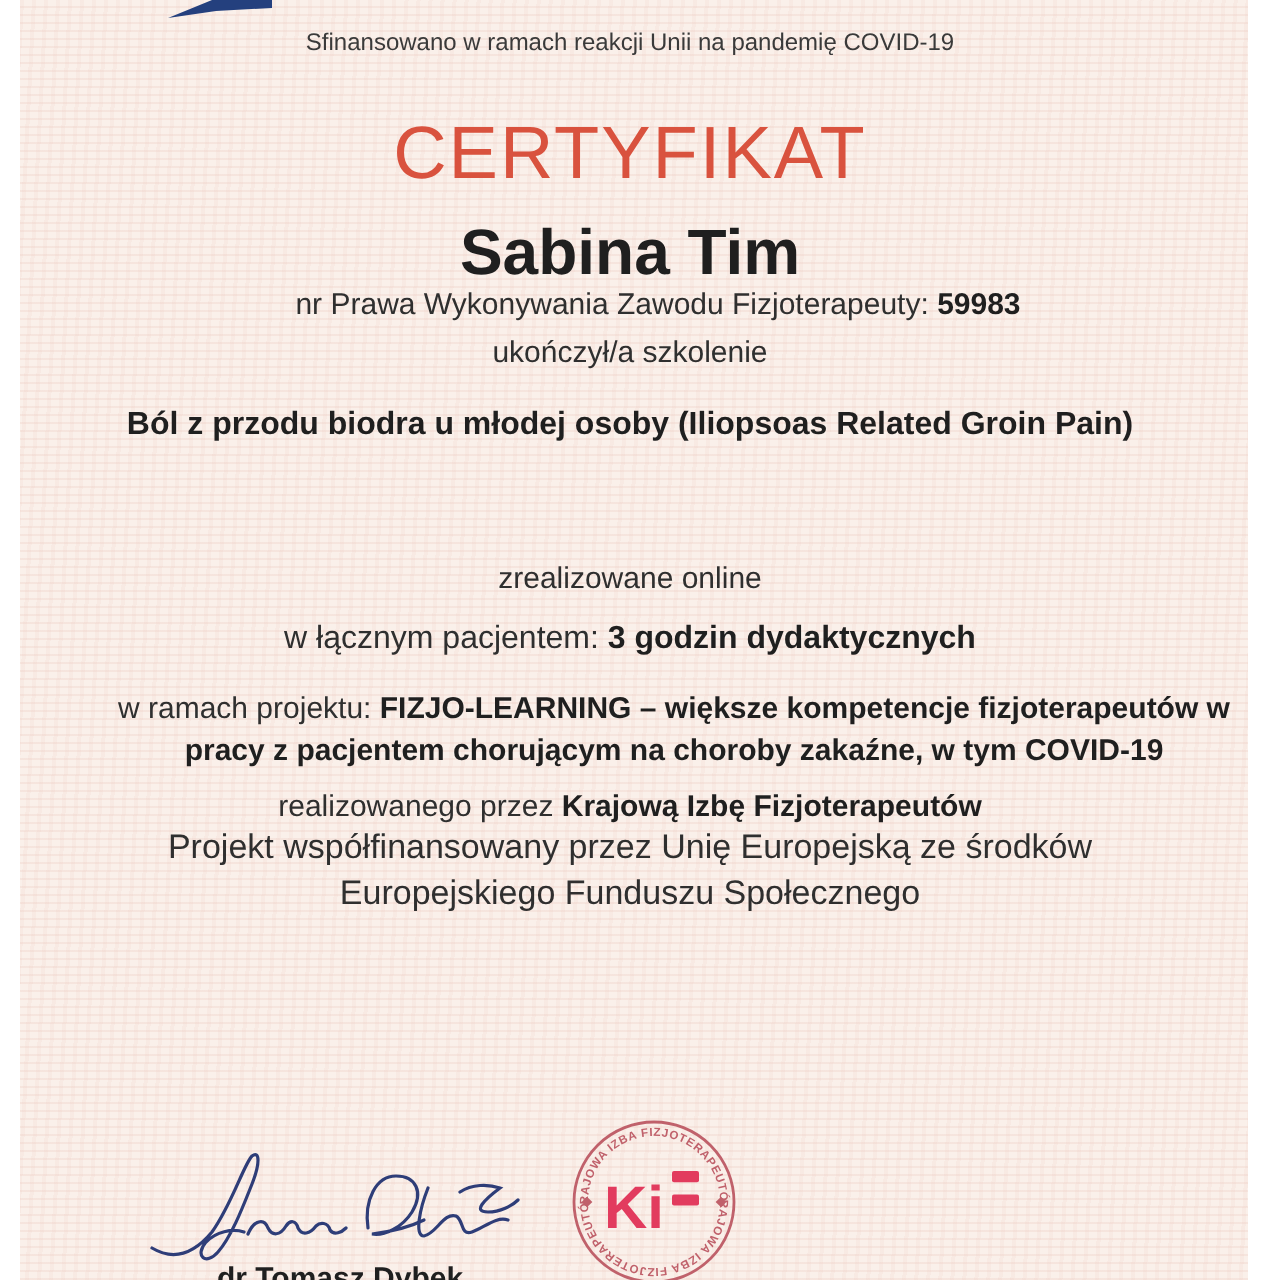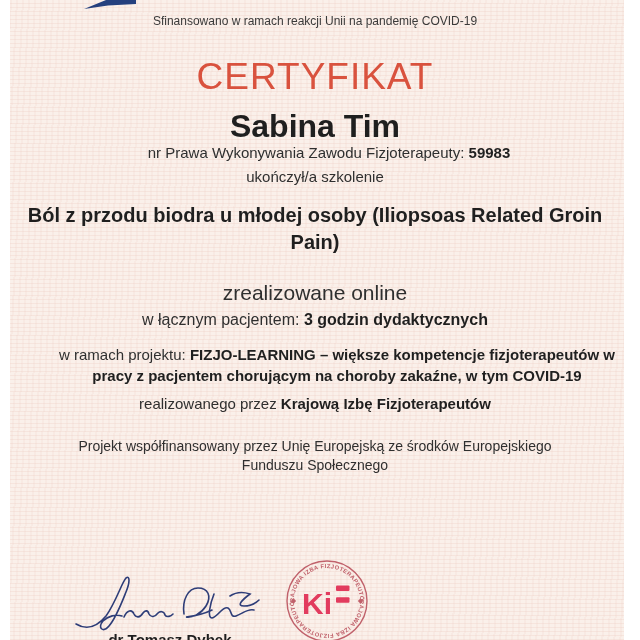--- a/index.html
+++ b/index.html
@@ -15,28 +15,28 @@
     background-image:
       repeating-linear-gradient(0deg, rgba(236,202,192,0.30) 0 1px, rgba(255,255,255,0) 1px 4px),
       repeating-linear-gradient(93deg, rgba(244,222,214,0.35) 0 2px, rgba(255,255,255,0) 2px 6px);
   }
   .line{position:absolute;left:10px;right:20px;text-align:center;}
   .note{top:14px;font-size:12px;color:#3a3a3a;}
   .cert-title{top:56px;font-size:37px;letter-spacing:1px;color:#d9523e;}
   .name{top:108px;font-size:32px;font-weight:bold;color:#1f1f1f;}
   .license{top:144px;font-size:15px;padding-left:28px;}
   .completion{top:168px;font-size:15px;}
-  .course{top:202px;font-size:20px;font-weight:bold;line-height:1.35;color:#1f1f1f;}
+  .course{top:202px;font-size:16px;font-weight:bold;line-height:1.35;color:#1f1f1f;}
   .course .inner{display:inline-block;max-width:600px;}
-  .online{top:281px;font-size:21px;}
+  .online{top:281px;font-size:15px;}
   .duration{top:311px;font-size:16px;}
   .project{top:344px;font-size:15px;line-height:1.4;margin-left:44px;}
   .project .inner{display:inline-block;max-width:572px;}
   .organizer{top:395px;font-size:15px;}
-  .cofinance{top:413px;font-size:14px;line-height:1.35;margin-top:24px;}
+  .cofinance{top:413px;font-size:17px;line-height:1.35;}
   .cofinance .inner{display:inline-block;max-width:530px;}
   b{color:#1f1f1f;}
   .eu-flag{position:absolute;left:84px;top:0;width:52px;height:10px;}
   .signature{position:absolute;left:72px;top:570px;width:190px;height:66px;}
   .stamp{position:absolute;left:285px;top:559px;width:84px;height:84px;}
   .signatory{position:absolute;left:60px;width:220px;top:631px;text-align:center;
     font-size:15px;font-weight:bold;color:#1f1f1f;}
   svg{display:block;}
 </style>
 </head>

